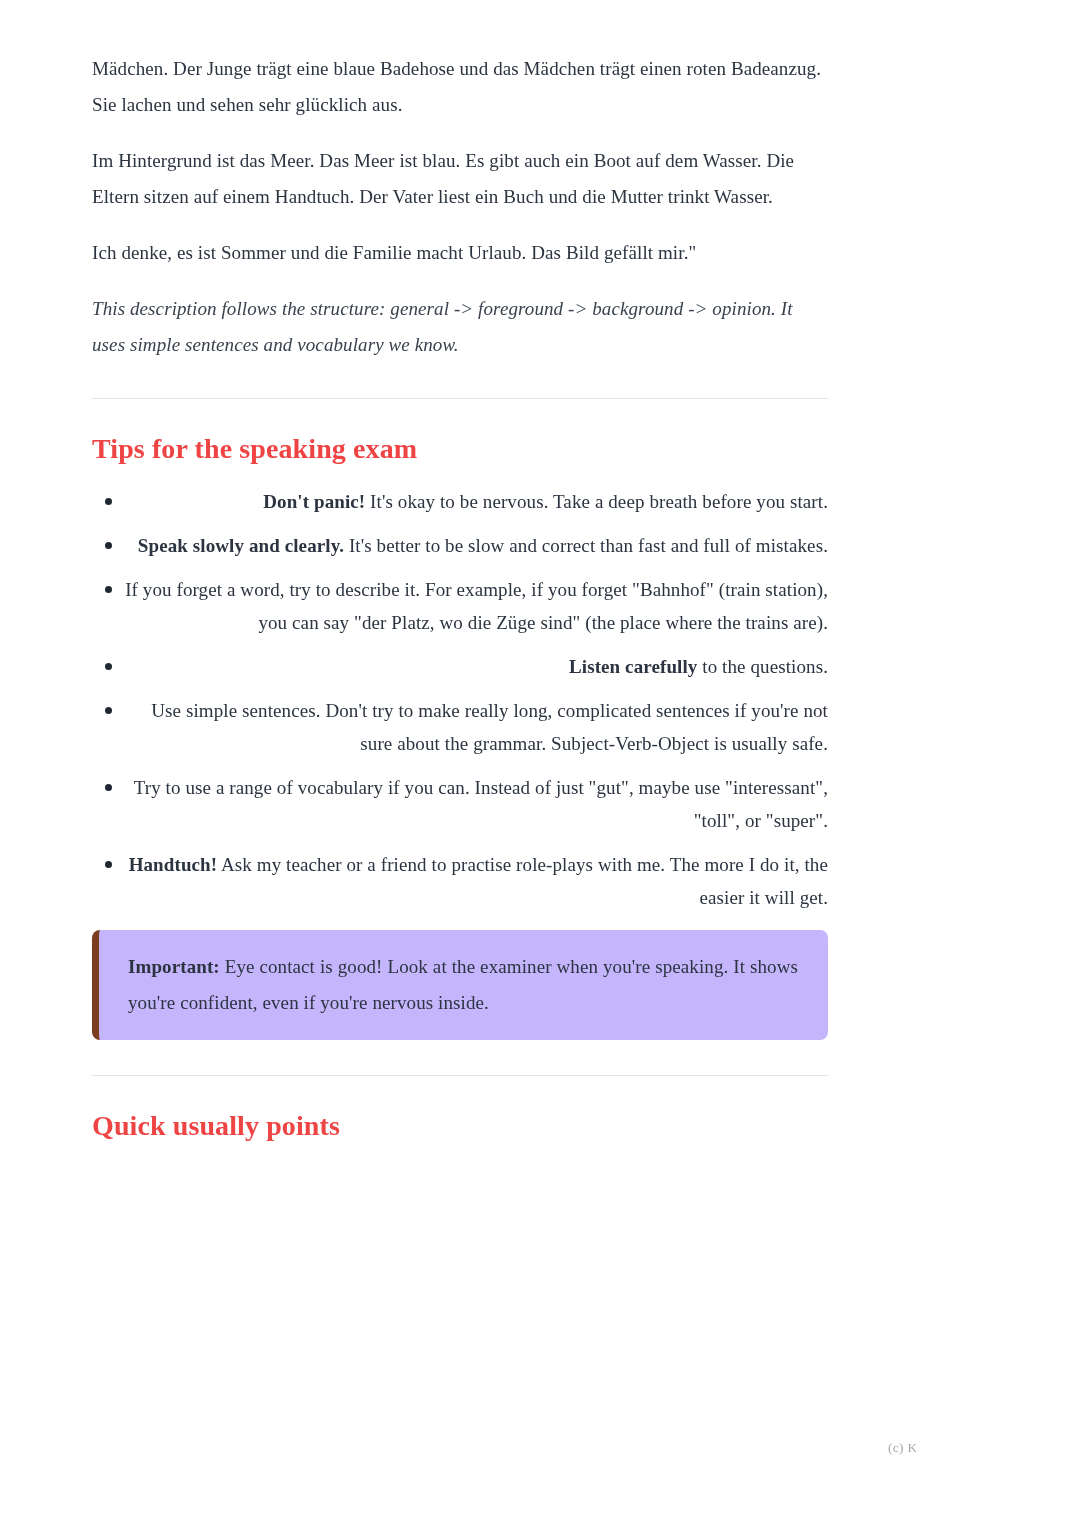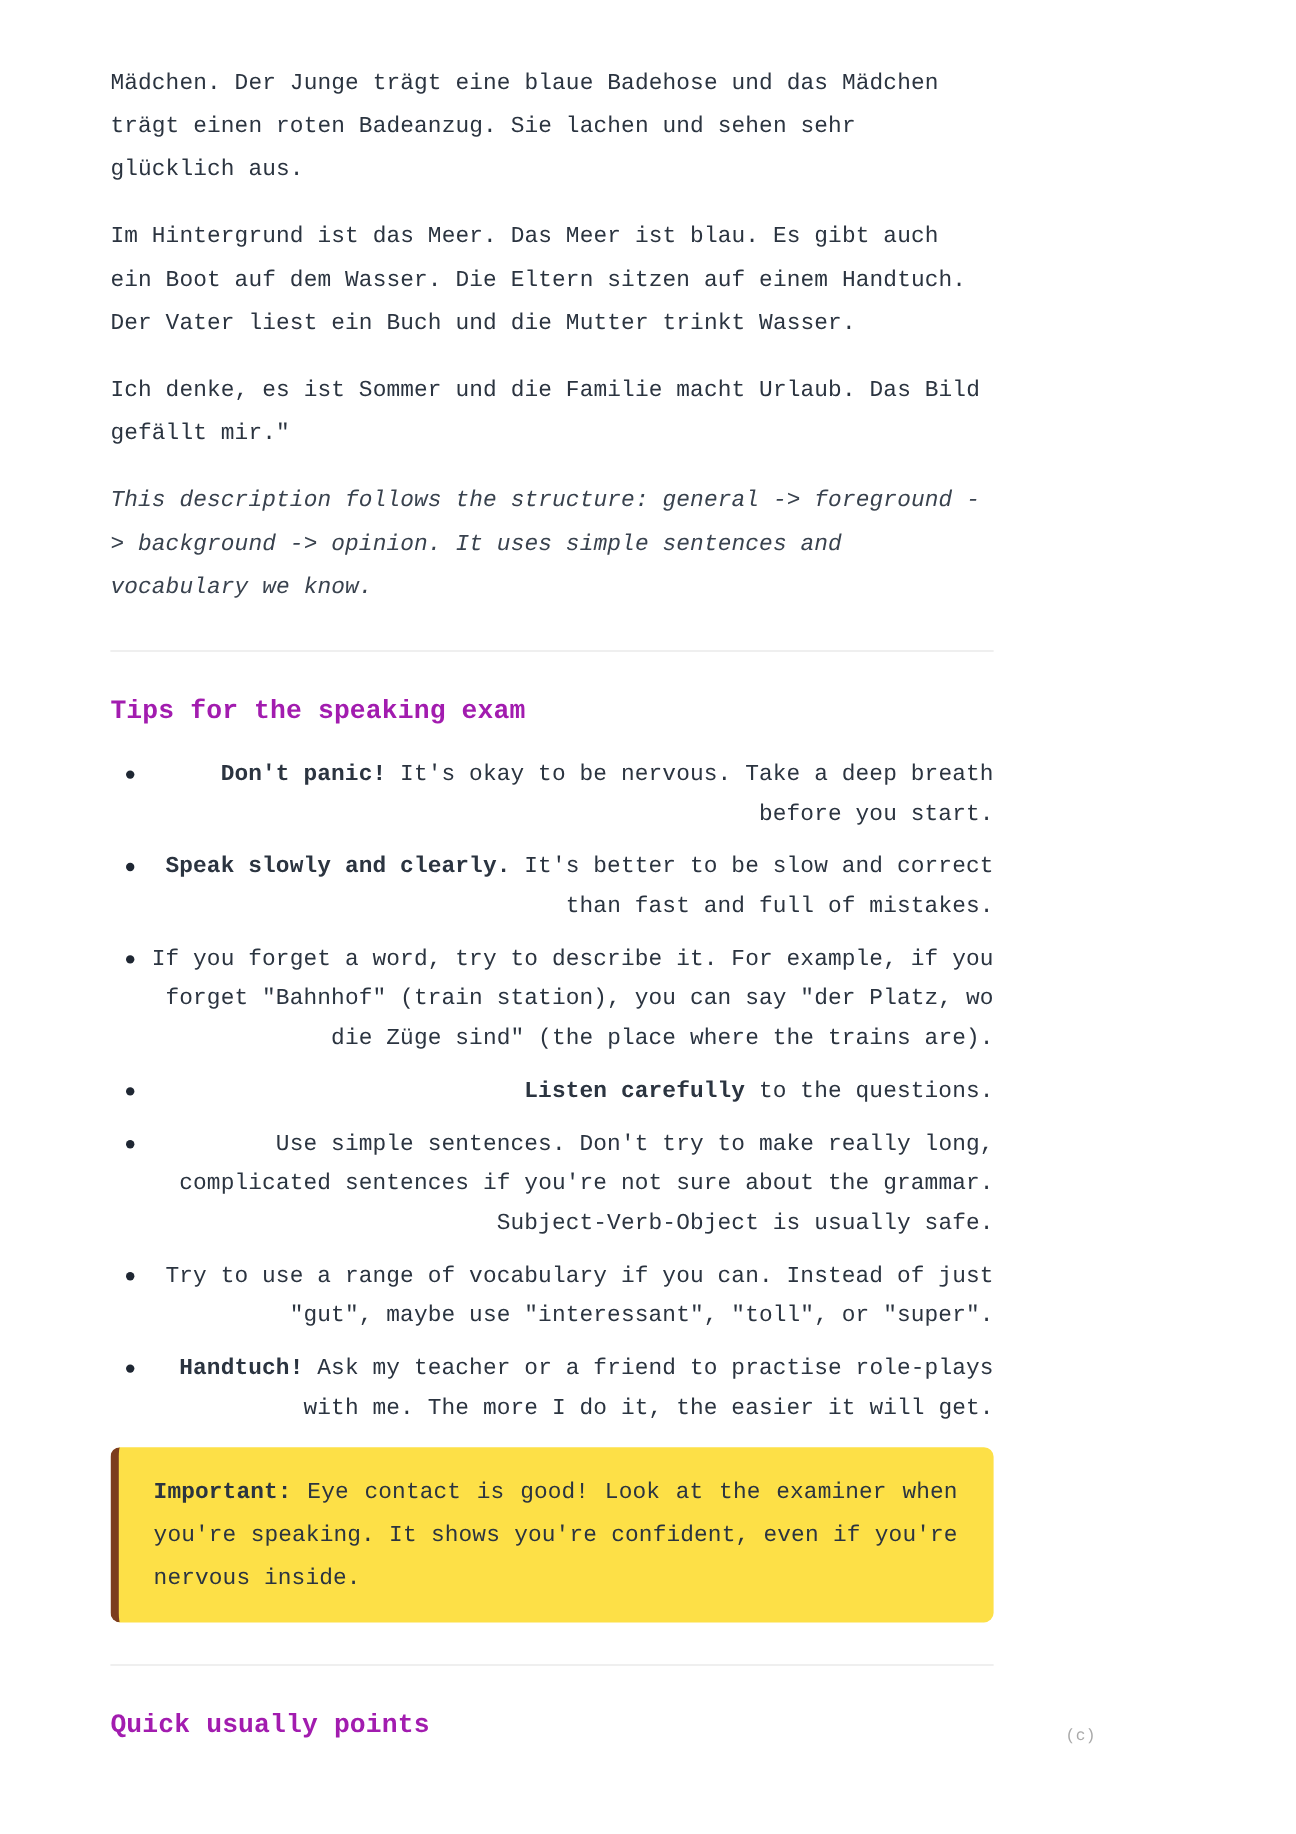--- a/index.html
+++ b/index.html
@@ -6,21 +6,21 @@
     margin: 0;
     padding: 0;
     background: #ffffff;
   }
   .page {
     position: relative;
     width: 916px;
     height: 1528px;
     background: #ffffff;
     overflow: hidden;
-    font-family: Liberation Mono, monospace;
+    font-family: Liberation Serif, serif;
   }
   
   .edge-strip {
     position: absolute;
     left: 976px;
     top: 48px;
     width: 50px;
     height: 1432px;
     background: #fbf4ea;
     border-left: 4px solid #d9c2ab;
@@ -49,24 +49,24 @@
     color: #39424e;
     letter-spacing: 0.1px;
   }
   hr.divider {
     border: none;
     border-top: 1px solid #e4e4e4;
     margin: 35px 0 0 0;
   }
   h2.section-heading {
     margin: 31px 0 0 0;
-    font-size: 22px;
+    font-size: 28px;
     line-height: 38px;
     font-weight: 700;
-    color: #a21caf;
+    color: #ef4444;
     letter-spacing: 0.1px;
   }
   ul.bullet-list {
     list-style: none;
     margin: 17px 0 0 0;
     padding: 0;
     text-align: right;
   }
   ul.bullet-list li {
     position: relative;
@@ -81,21 +81,21 @@
     position: absolute;
     left: 13px;
     top: 13px;
     width: 7px;
     height: 7px;
     border-radius: 50%;
     background: #1f2733;
   }
   .callout {
     margin-top: 16px;
-    background: #fde047;
+    background: #c4b5fd;
     border-left: 7px solid #7c3c1d;
     border-radius: 8px;
     padding: 19px 30px 19px 29px;
     font-size: 19px;
     line-height: 36px;
     text-align: justify;
     letter-spacing: 0.1px;
   }
   strong.lead {
     font-weight: 700;

